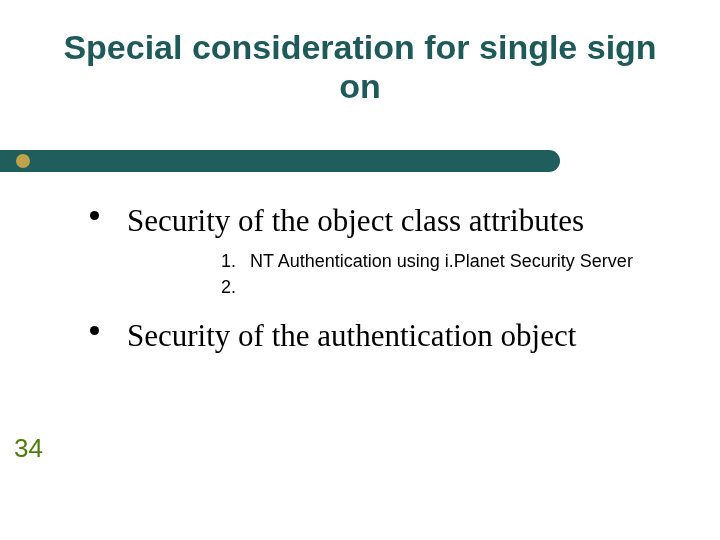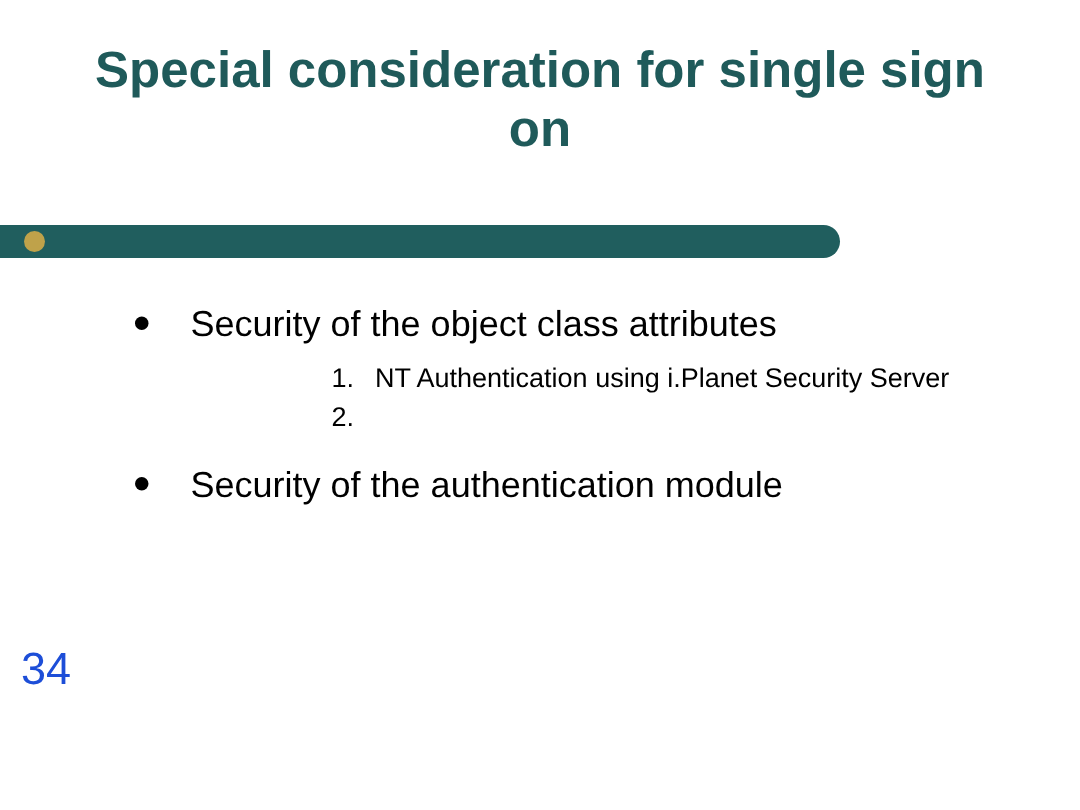--- a/index.html
+++ b/index.html
@@ -64,22 +64,23 @@
   .dot {
     width: 9px;
     height: 9px;
     border-radius: 50%;
     background: #000;
     margin-top: 9px;
     margin-right: 28px;
     flex: 0 0 auto;
   }
   .bullet-text {
-    font-size: 24px;
+    font-size: 31px;
     line-height: 1.25;
+    font-family: Liberation Serif, serif;
   }
   .sub-list {
     margin: 8px 0 0 120px;
   }
   .sub-item {
     display: flex;
     align-items: flex-start;
     font-size: 18px;
     line-height: 1.35;
     margin-bottom: 2px;
@@ -87,22 +88,22 @@
   .sub-num {
     width: 26px;
     flex: 0 0 auto;
     text-align: right;
     margin-right: 14px;
   }
   .page-num {
     position: absolute;
     left: 14px;
     bottom: 12px;
-    font-size: 30px;
-    color: #1d4ed8;
+    font-size: 26px;
+    color: #4d7c0f;
   }
 </style>
 </head>
 <body>
 
 <div class="slide">
 
   <div class="title">Special consideration for single sign on</div>
 
   <div class="accent-bar"></div>
@@ -119,20 +120,20 @@
         <span class="sub-num">1.</span>
         <span>NT Authentication using i.Planet Security Server</span>
       </div>
       <div class="sub-item">
         <span class="sub-num">2.</span>
       </div>
     </div>
 
     <div class="bullet-row second">
       <span class="dot"></span>
-      <span class="bullet-text">Security of the authentication module</span>
+      <span class="bullet-text">Security of the authentication object</span>
     </div>
 
   </div>
 
   <div class="page-num">34</div>
 
 </div>
 
 </body></html>

